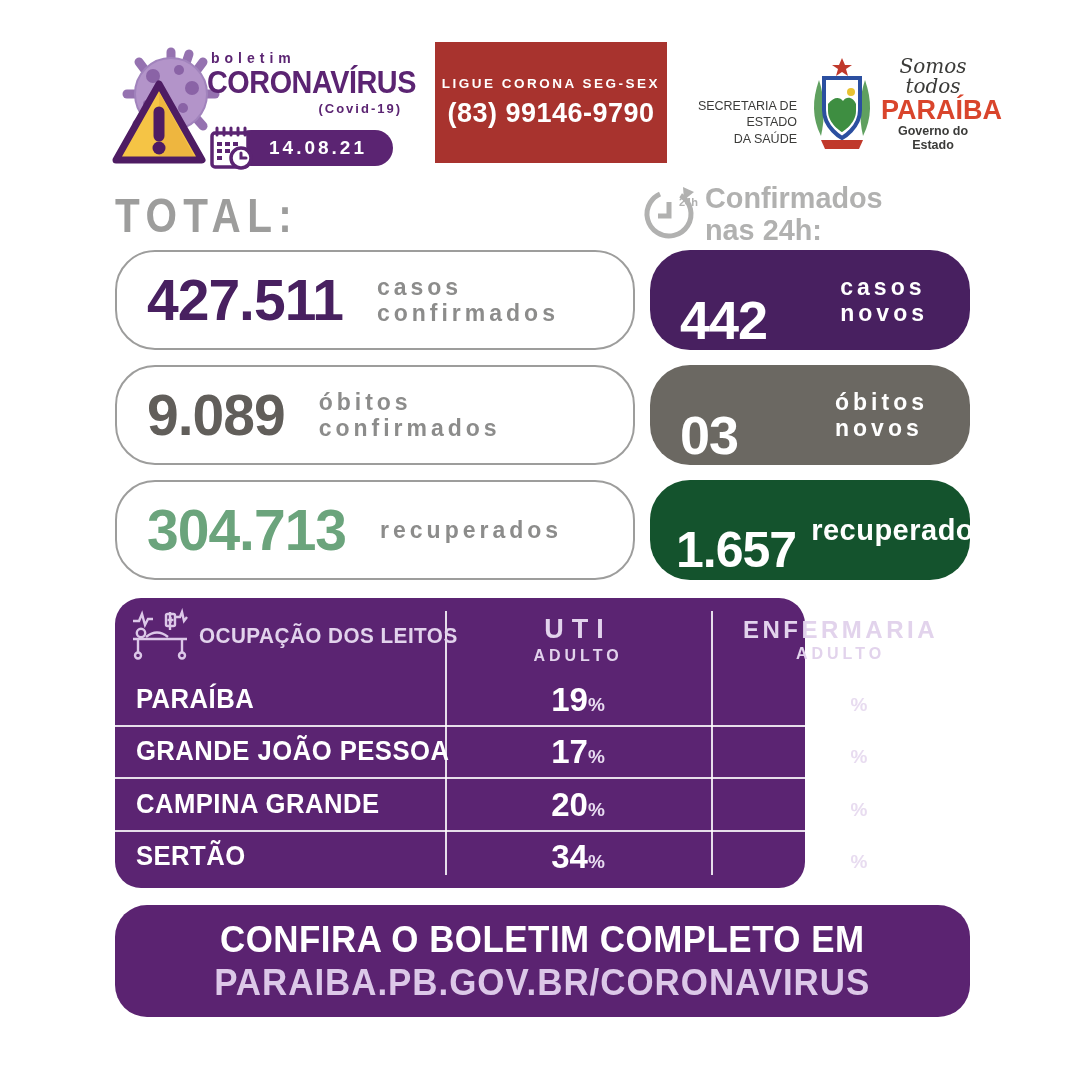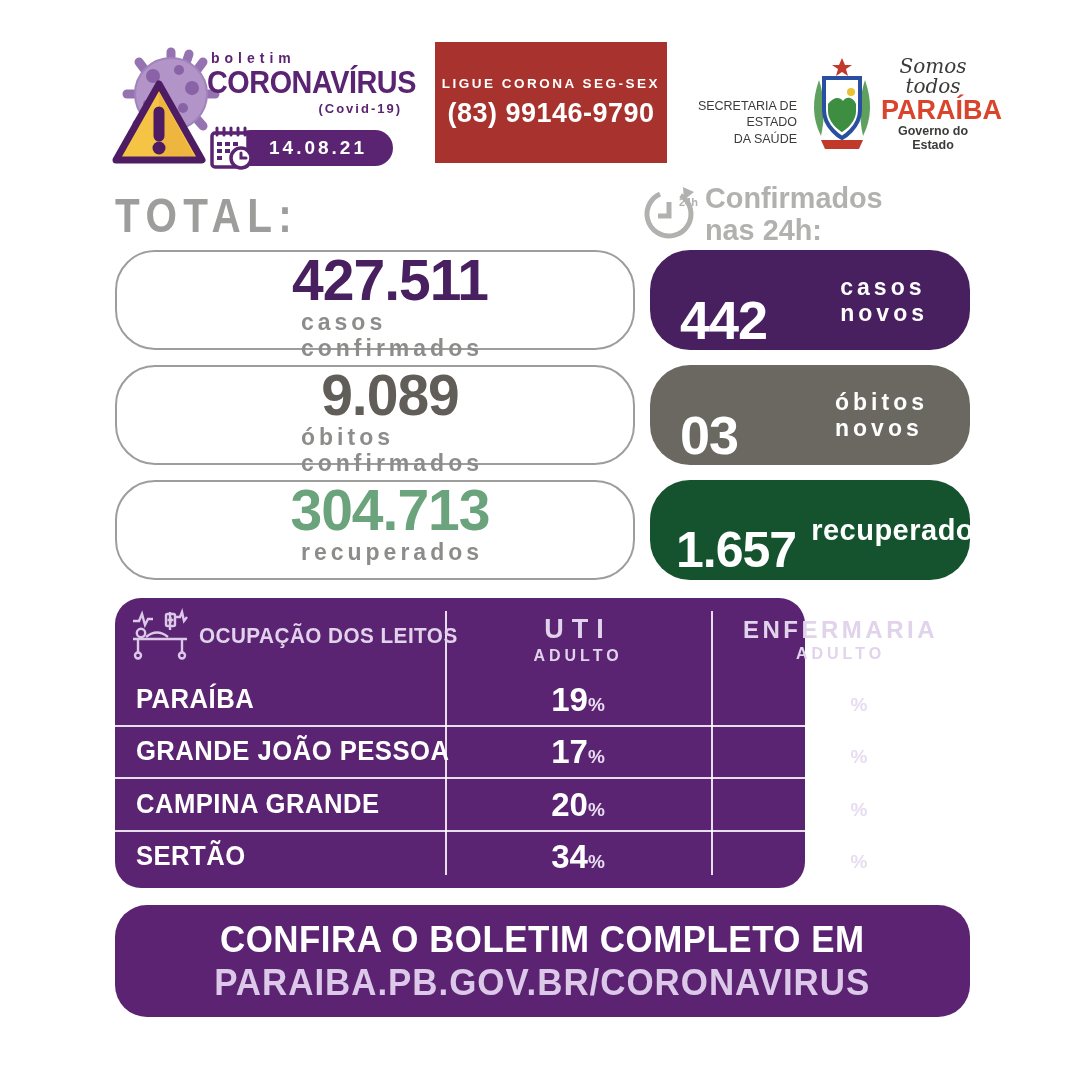--- a/index.html
+++ b/index.html
@@ -35,21 +35,21 @@
 
   
   .total-heading{position:absolute;left:115px;top:188px;font-size:44px;font-weight:bold;color:#9D9D9C;
                  letter-spacing:7px;transform:scale(.92,1.1);transform-origin:left top;}
   .h24{position:absolute;left:641px;top:182px;display:flex;align-items:flex-end;}
   .h24-txt{margin-left:6px;font-size:30px;font-weight:bold;color:#B1B1B0;line-height:1.05;
            transform:scaleX(.96);transform-origin:left top;}
 
   
   .card{position:absolute;border-radius:40px;height:100px;display:flex;align-items:center;box-sizing:border-box;}
-  .card.white{left:115px;width:520px;background:#fff;border:2.5px solid #9D9D9C;flex-direction:column;}
+  .card.white{left:115px;width:520px;background:#fff;border:2.5px solid #9D9D9C;}
   .card.fill{left:650px;width:320px;color:#fff;}
   .r1{top:250px}.r2{top:365px}.r3{top:480px}
   .num{margin-left:30px;font-size:57px;font-weight:bold;letter-spacing:-1px;line-height:1;}
   .num.purple{color:#482060}.num.gray{color:#615E5A}.num.green{color:#6BA47C}
   .lbl{margin-left:34px;font-size:23px;font-weight:bold;letter-spacing:4px;color:#8C8C8B;line-height:1.15;}
   .fill .num{font-size:54px;color:#fff;margin-top:40px;}
   .fill .lbl{margin-left:auto;margin-right:42px;color:#fff;}
   .purple-bg{background:#482060}.gray-bg{background:#6B6862}.green-bg{background:#14532d}
   .green-bg .num{font-size:50px;margin-left:26px;}
   .lbl-inline{margin-left:15px;font-size:29px;font-weight:bold;letter-spacing:.5px;color:#fff;}

